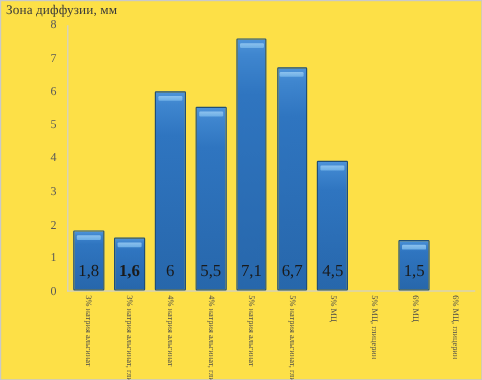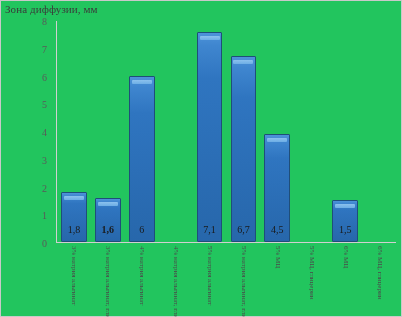--- a/index.html
+++ b/index.html
@@ -7,21 +7,21 @@
     width:402px;height:317px;
     background:#ffffff;
     font-family:"Liberation Serif", serif;
     overflow:hidden;
   }
   #chart-root{
     position:relative;
     width:402px;height:317px;
     box-sizing:border-box;
     border:1px solid #c9c9c9;
-    background:#22c55e;
+    background:#fde047;
   }
   
   #chart-title{
     position:absolute;
     left:4px;top:2px;
     font-size:11px;
     color:#3a3a3a;
     white-space:nowrap;
     letter-spacing:.1px;
   }
@@ -84,21 +84,21 @@
     height:4px;
     background:linear-gradient(to bottom,#8fc4ef,#6fb0e6);
     border-radius:1px;
     opacity:.95;
   }
   .bar-label{
     position:absolute;
     left:0;right:0;
     bottom:6px;
     text-align:center;
-    font-size:10px;
+    font-size:14px;
     color:#1a1a1a;
     font-family:"Liberation Serif", serif;
   }
   
   #cat-layer{
     position:absolute;
     left:55px;
     top:245px;
     width:340px;
     height:72px;
@@ -152,20 +152,26 @@
             <div class="bar-gloss"></div>
             <div class="bar-label">1,6</div>
           </div>
         </div>
         <div class="bar-slot" style="left: 20%; width: 10%;">
           <div class="bar" style="height: 166.5px;">
             <div class="bar-gloss"></div>
             <div class="bar-label">6</div>
           </div>
         </div>
+        <div class="bar-slot" style="left: 30%; width: 10%;">
+          <div class="bar" style="height: 152.625px;">
+            <div class="bar-gloss"></div>
+            <div class="bar-label">5,5</div>
+          </div>
+        </div>
         <div class="bar-slot" style="left: 40%; width: 10%;">
           <div class="bar" style="height: 210px;">
             <div class="bar-gloss"></div>
             <div class="bar-label">7,1</div>
           </div>
         </div>
         <div class="bar-slot" style="left: 50%; width: 10%;">
           <div class="bar" style="height: 185.925px;">
             <div class="bar-gloss"></div>
             <div class="bar-label">6,7</div>

